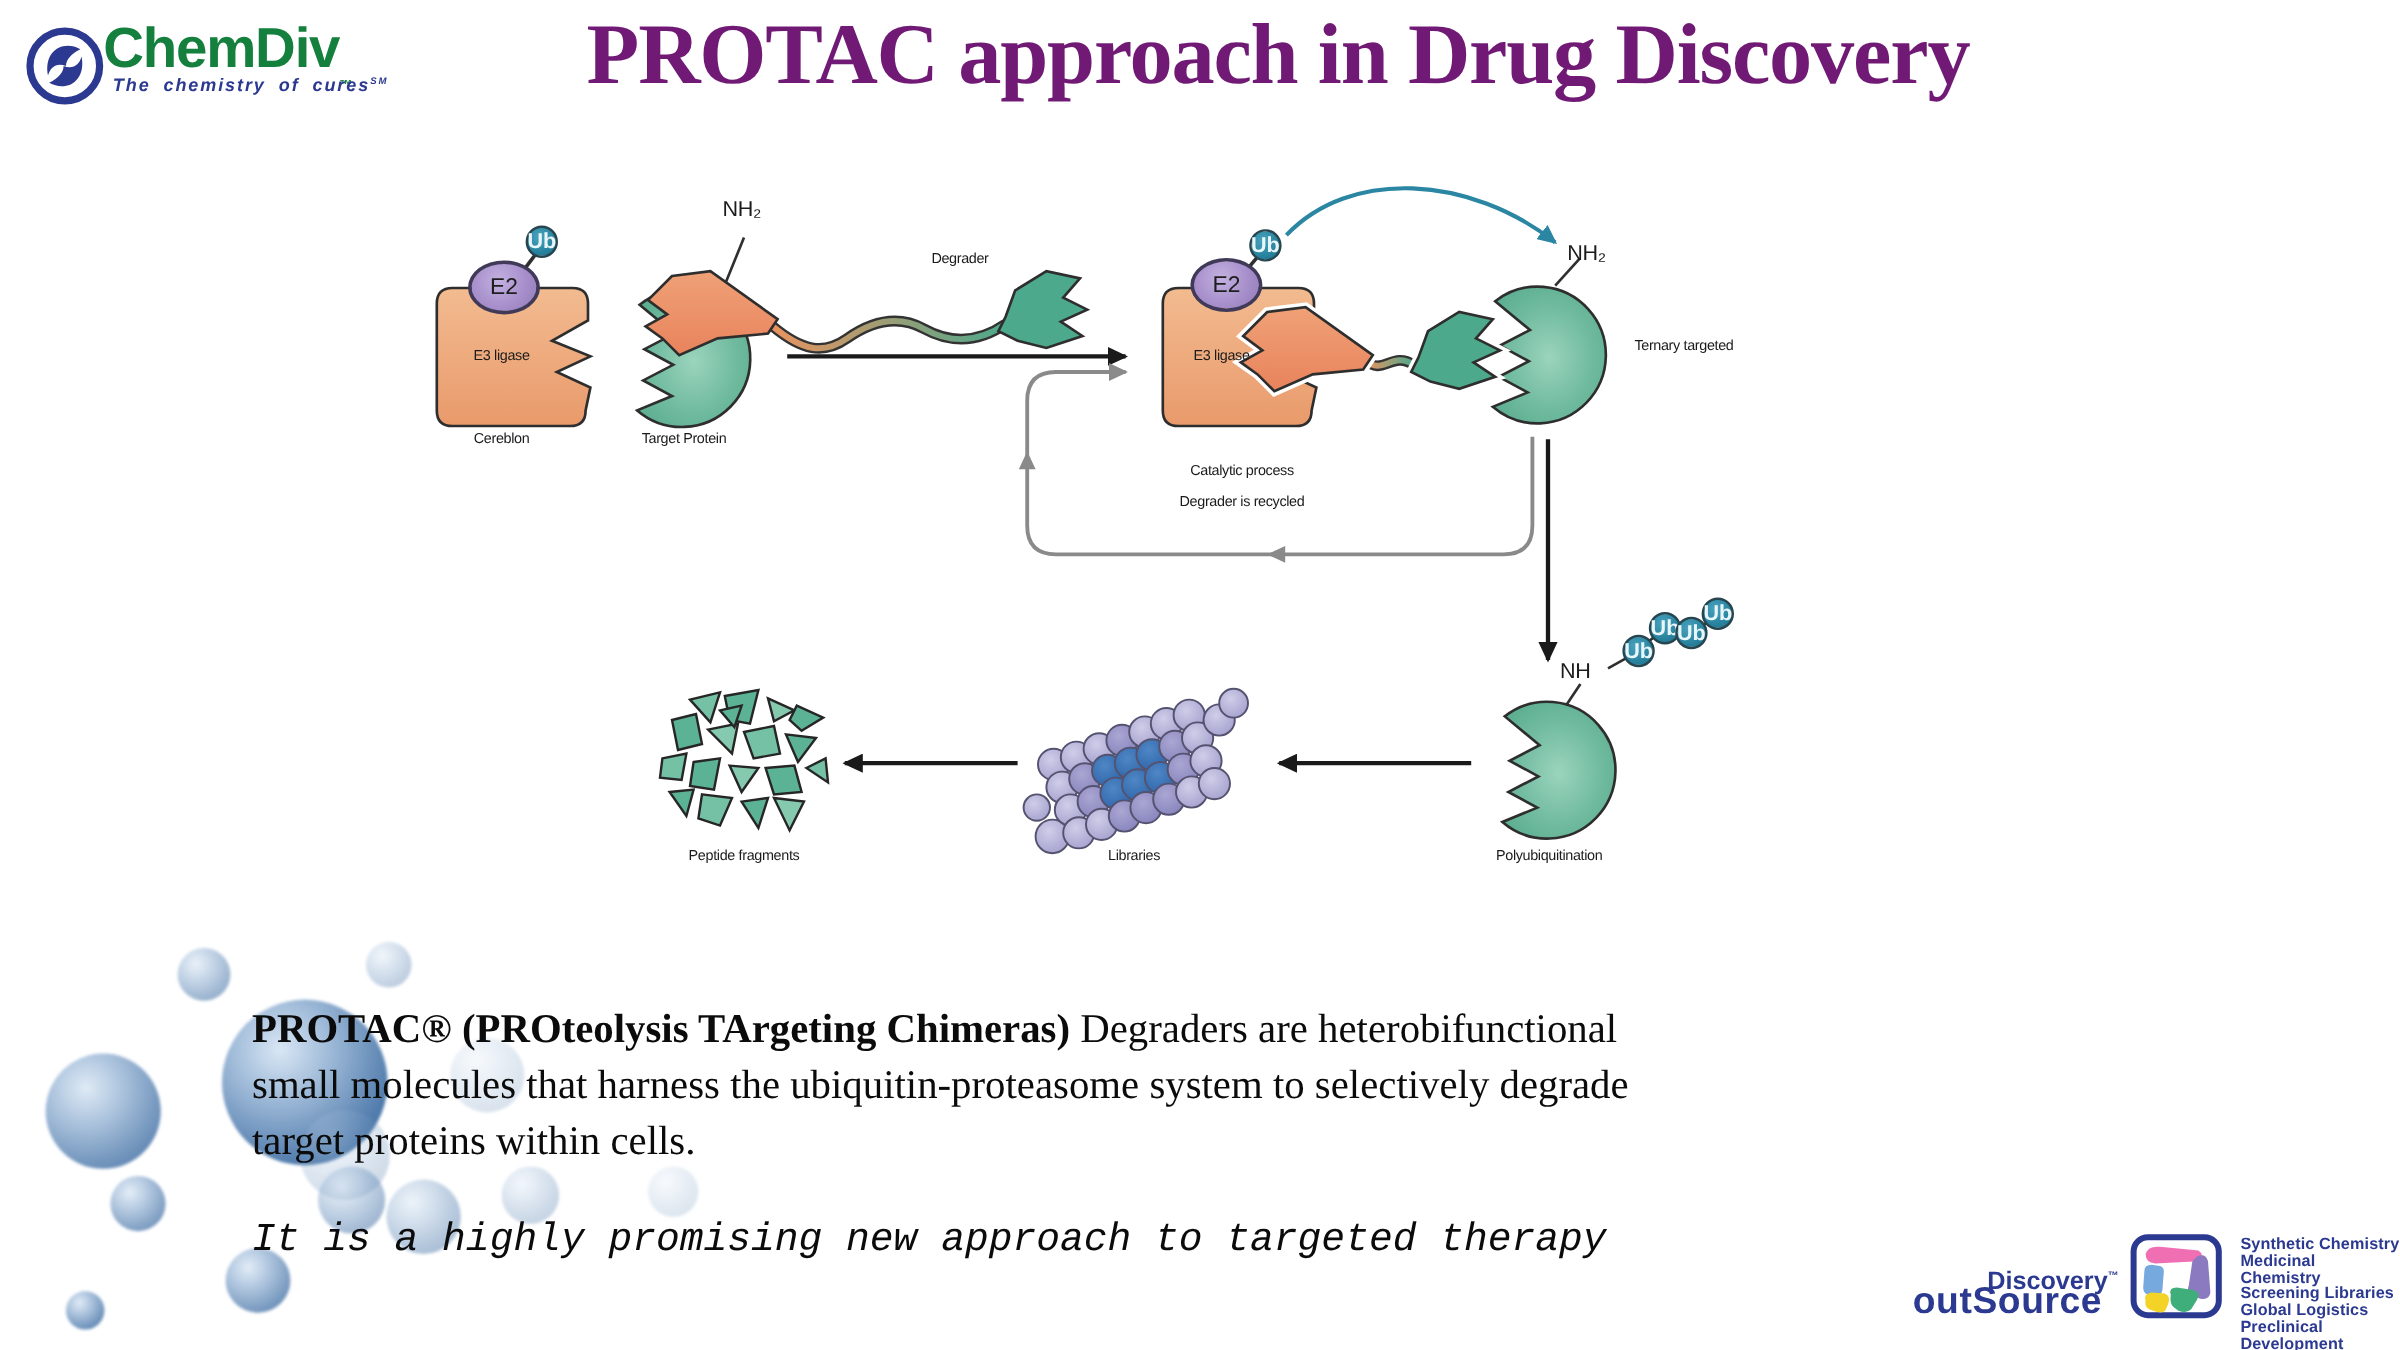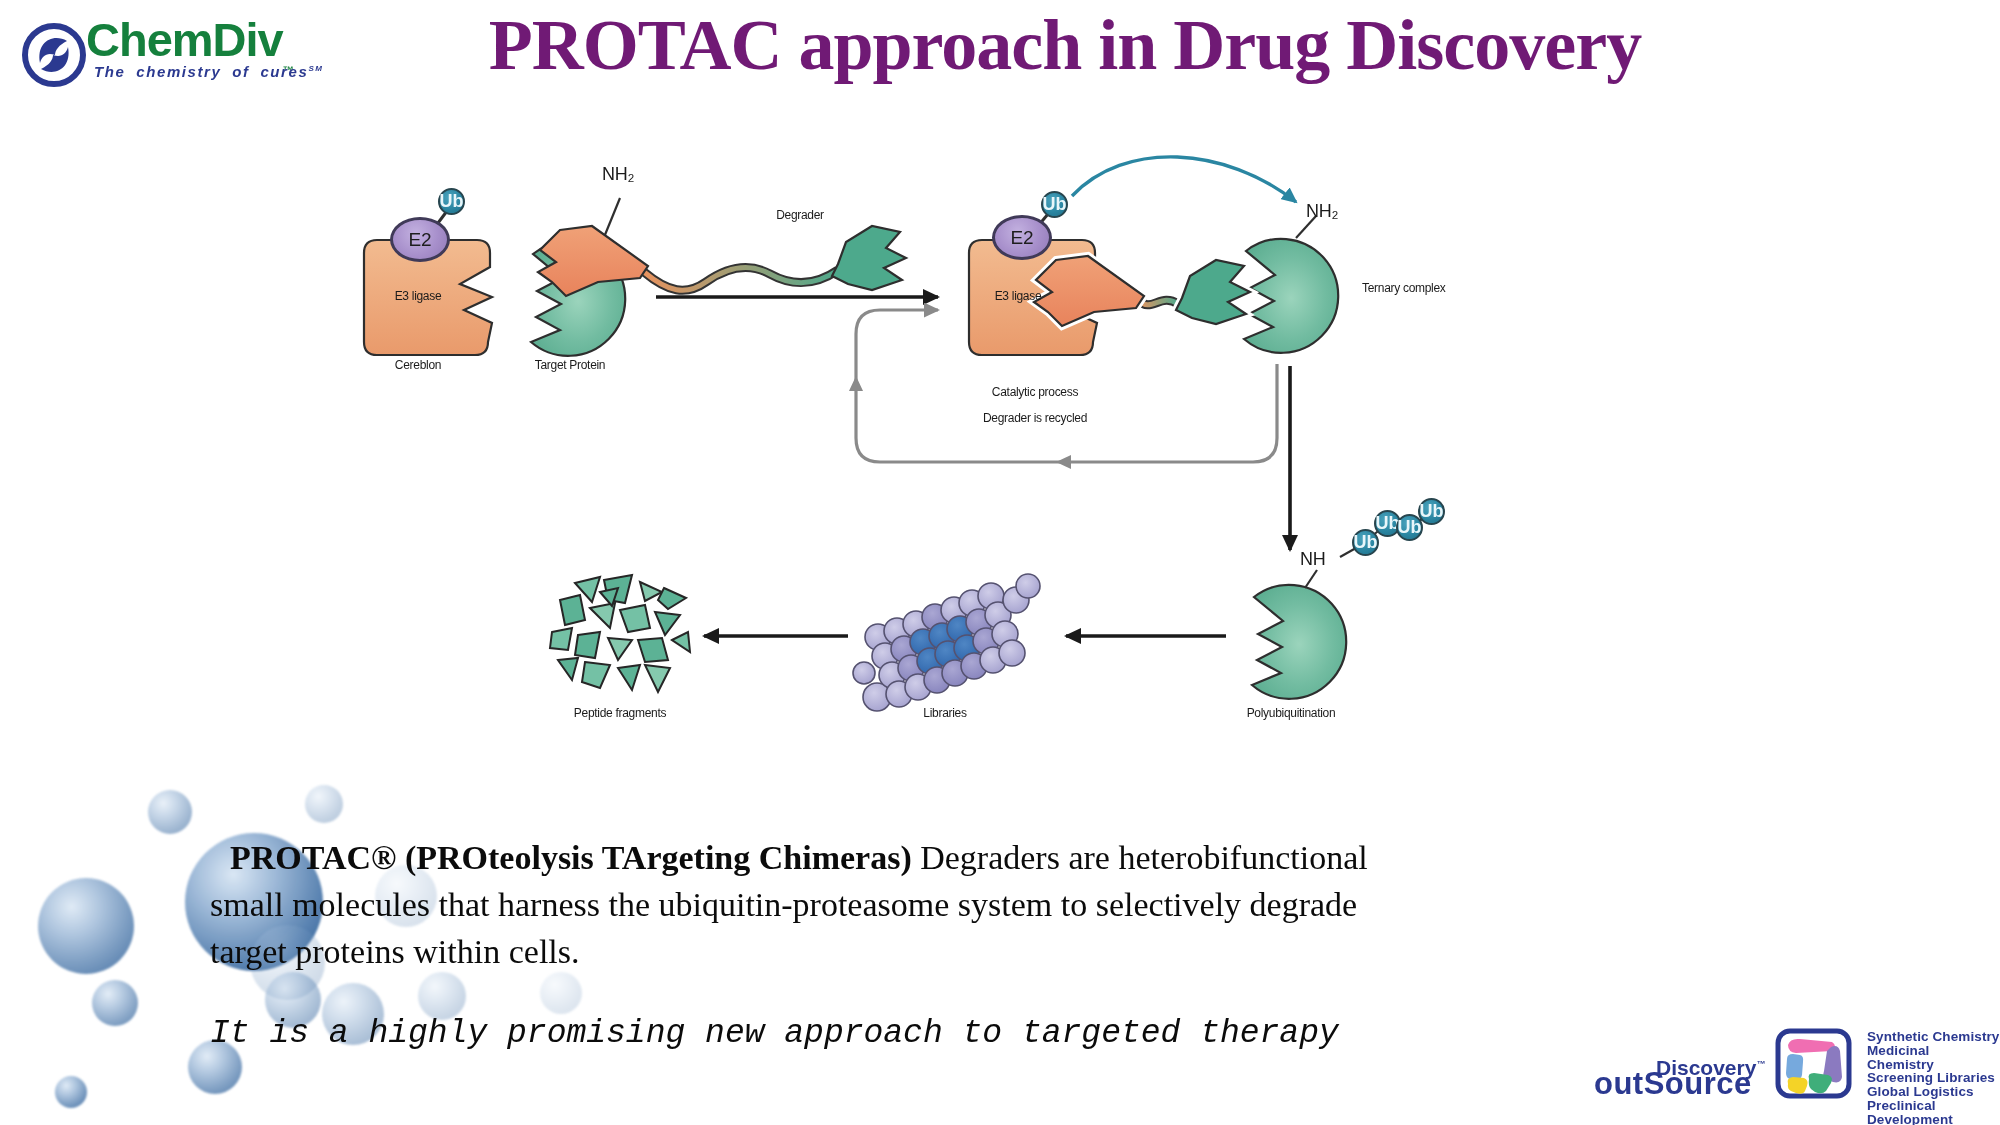--- a/index.html
+++ b/index.html
@@ -48,21 +48,21 @@
     color:#1e1e1e;font-size:19px;
     display:flex;align-items:center;justify-content:center;
   }
 
   
   .lead{
     position:absolute;left:210px;top:800px;width:1420px;
     font-family:"Liberation Serif",serif;font-size:34px;line-height:47px;color:#0b0b0b;
     white-space:pre-line;
   }
-  .lead b{font-weight:bold;margin-left:20px;}
+  .lead b{font-weight:bold;}
   .lead-italic{
     position:absolute;left:210px;top:982px;width:1200px;
     font-family:Liberation Mono, monospace;font-style:italic;font-size:33px;color:#0b0b0b;
   }
 
   
   .ds-discovery{position:absolute;left:1656px;top:1056px;color:#2B3990;font-weight:bold;font-size:21px;}
   .ds-discovery sup{font-size:9px;}
   .ds-outsource{position:absolute;left:1594px;top:1066px;color:#2B3990;font-weight:bold;font-size:31px;letter-spacing:0.5px;}
   .ds-services{position:absolute;left:1853px;top:1030px;color:#2B3990;font-weight:bold;
@@ -256,21 +256,21 @@
 </svg>
 
 <div>
   <div class="dlabel center" style="left:358px;top:289px;width:120px;">E3 ligase</div>
   <div class="dlabel center" style="left:958px;top:289px;width:120px;">E3 ligase</div>
   <div class="dlabel center" style="left:343px;top:358px;width:150px;">Cereblon</div>
   <div class="dlabel center" style="left:490px;top:358px;width:160px;">Target Protein</div>
   <div class="dlabel center" style="left:735px;top:208px;width:130px;">Degrader</div>
   <div class="dlabel" style="left:602px;top:164px;font-size:18px;">NH₂</div>
   <div class="dlabel" style="left:1306px;top:201px;font-size:18px;">NH₂</div>
-  <div class="dlabel" style="left:1362px;top:276px;width:100px;line-height:25px;">Ternary complex</div>
+  <div class="dlabel" style="left:1362px;top:276px;width:100px;line-height:25px;">Ternary targeted</div>
   <div class="dlabel center" style="left:925px;top:385px;width:220px;">Catalytic process</div>
   <div class="dlabel center" style="left:925px;top:411px;width:220px;">Degrader is recycled</div>
   <div class="dlabel" style="left:1300px;top:549px;font-size:18px;text-align:center;">NH</div>
   <div class="dlabel center" style="left:1186px;top:706px;width:210px;">Polyubiquitination</div>
   <div class="dlabel center" style="left:855px;top:706px;width:180px;">Libraries</div>
   <div class="dlabel center" style="left:525px;top:706px;width:190px;">Peptide fragments</div>
 
   <div class="e2-badge" style="left:390px;top:217px;">E2</div>
   <div class="e2-badge" style="left:992px;top:215px;">E2</div>
   <div class="ub-badge" style="left:438px;top:188px;">Ub</div>

